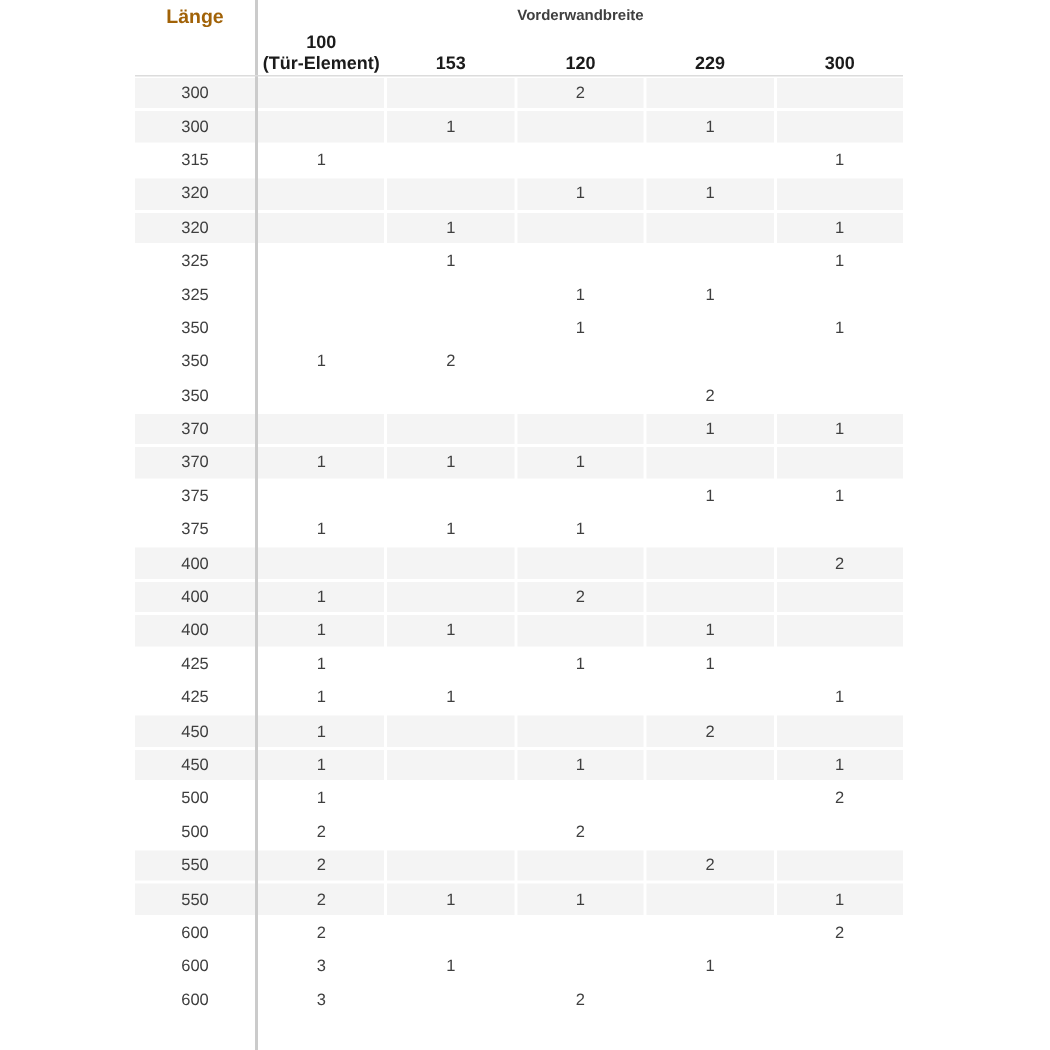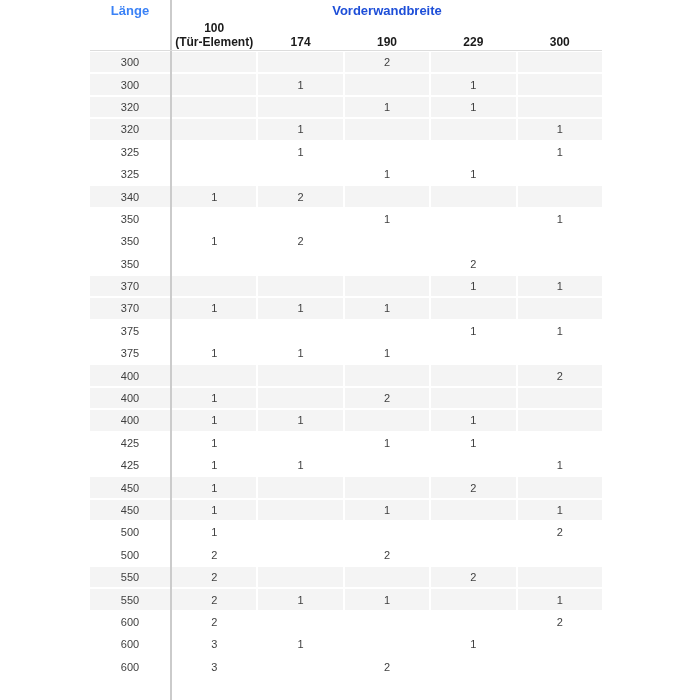--- a/index.html
+++ b/index.html
@@ -39,28 +39,28 @@
     vertical-align: middle;
     overflow: hidden;
   }
   tr.h1 th { height: 16px; }
   tr.h2 th { height: 30px; vertical-align: bottom; padding-bottom: 1px; }
 
   th.laenge-h {
     width: 80px;
     font-size: 13px;
     font-weight: bold;
-    color: #3b82f6;
+    color: #a16207;
     vertical-align: middle;
     margin-top: 48px;
   }
   th.group-h {
-    font-size: 13px;
+    font-size: 10px;
     font-weight: bold;
-    color: #1d4ed8;
+    color: #404040;
     vertical-align: middle;
   }
   th.col-h {
     font-size: 12px;
     font-weight: bold;
     color: #1b1b1b;
     line-height: 14px;
     white-space: pre-line;
   }
   th.spacer-h { width: 80px; }
@@ -83,22 +83,22 @@
   <table class="size-table">
     <thead>
       <tr class="h1">
         <th class="laenge-h">Länge</th>
         <th class="group-h" colspan="5">Vorderwandbreite</th>
       </tr>
       <tr class="h2" id="col-header-row">
           <th class="spacer-h"></th>
           <th class="col-h">100
 (Tür-Element)</th>
-          <th class="col-h">174</th>
-          <th class="col-h">190</th>
+          <th class="col-h">153</th>
+          <th class="col-h">120</th>
           <th class="col-h">229</th>
           <th class="col-h">300</th>
         </tr>
     </thead>
     <tbody id="table-body">
         <tr class="shaded">
           <td>300</td>
           <td></td>
           <td></td>
           <td>2</td>
@@ -106,20 +106,28 @@
           <td></td>
         </tr>
         <tr class="shaded">
           <td>300</td>
           <td></td>
           <td>1</td>
           <td></td>
           <td>1</td>
           <td></td>
         </tr>
+        <tr>
+          <td>315</td>
+          <td>1</td>
+          <td></td>
+          <td></td>
+          <td></td>
+          <td>1</td>
+        </tr>
         <tr class="shaded">
           <td>320</td>
           <td></td>
           <td></td>
           <td>1</td>
           <td>1</td>
           <td></td>
         </tr>
         <tr class="shaded">
           <td>320</td>
@@ -136,28 +144,20 @@
           <td></td>
           <td></td>
           <td>1</td>
         </tr>
         <tr>
           <td>325</td>
           <td></td>
           <td></td>
           <td>1</td>
           <td>1</td>
-          <td></td>
-        </tr>
-        <tr class="shaded">
-          <td>340</td>
-          <td>1</td>
-          <td>2</td>
-          <td></td>
-          <td></td>
           <td></td>
         </tr>
         <tr>
           <td>350</td>
           <td></td>
           <td></td>
           <td>1</td>
           <td></td>
           <td>1</td>
         </tr>

